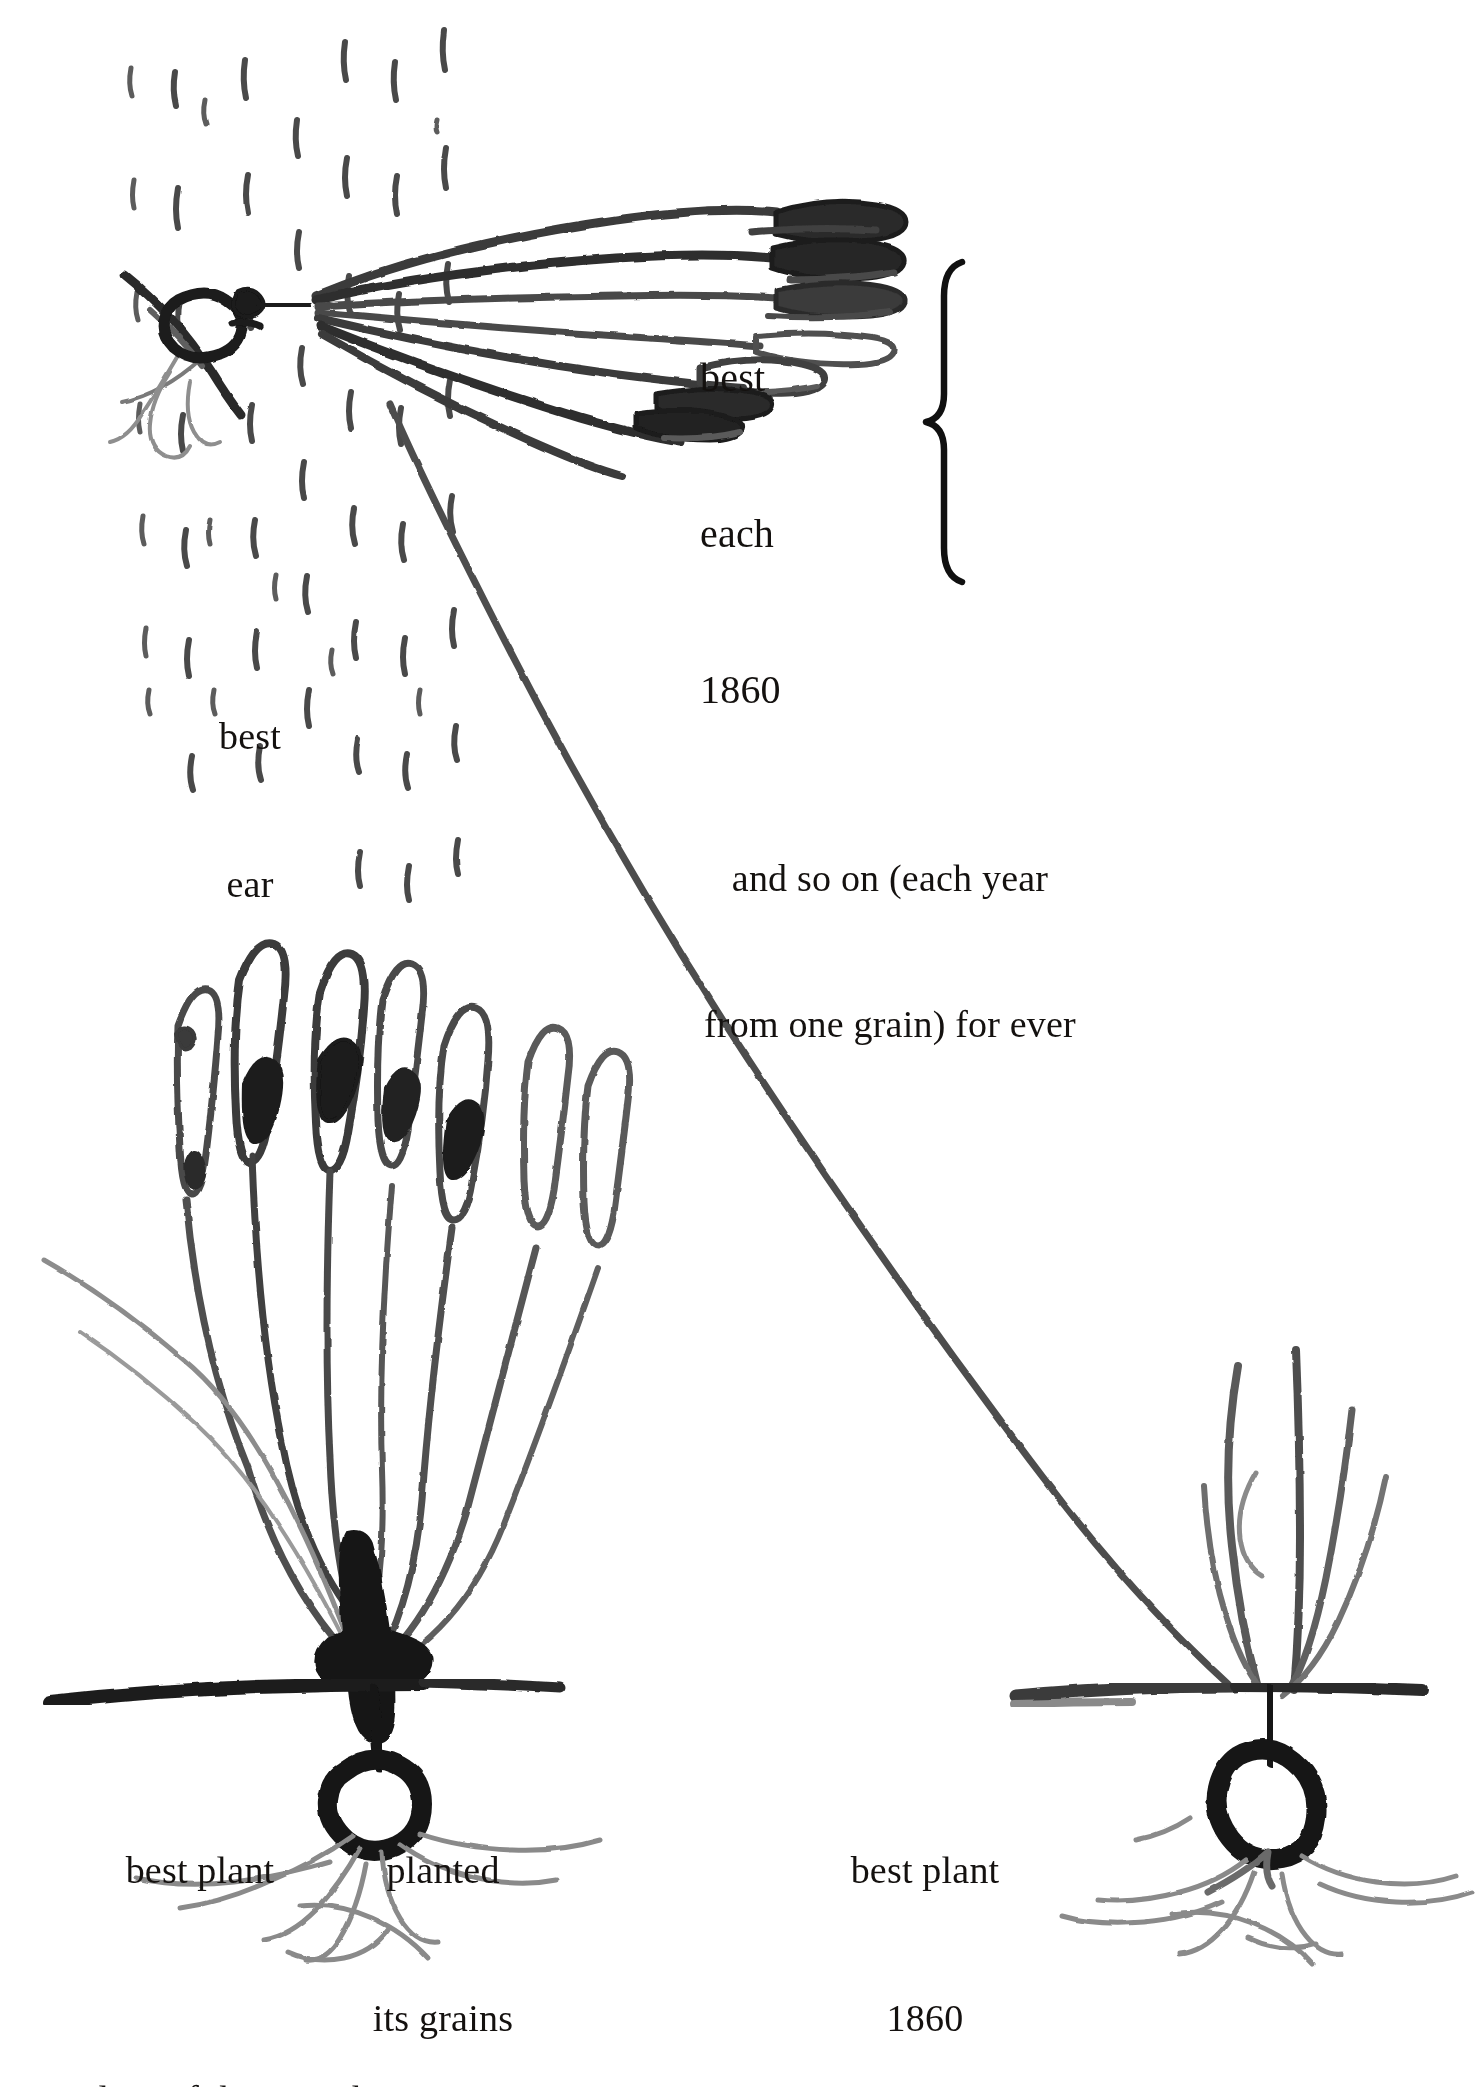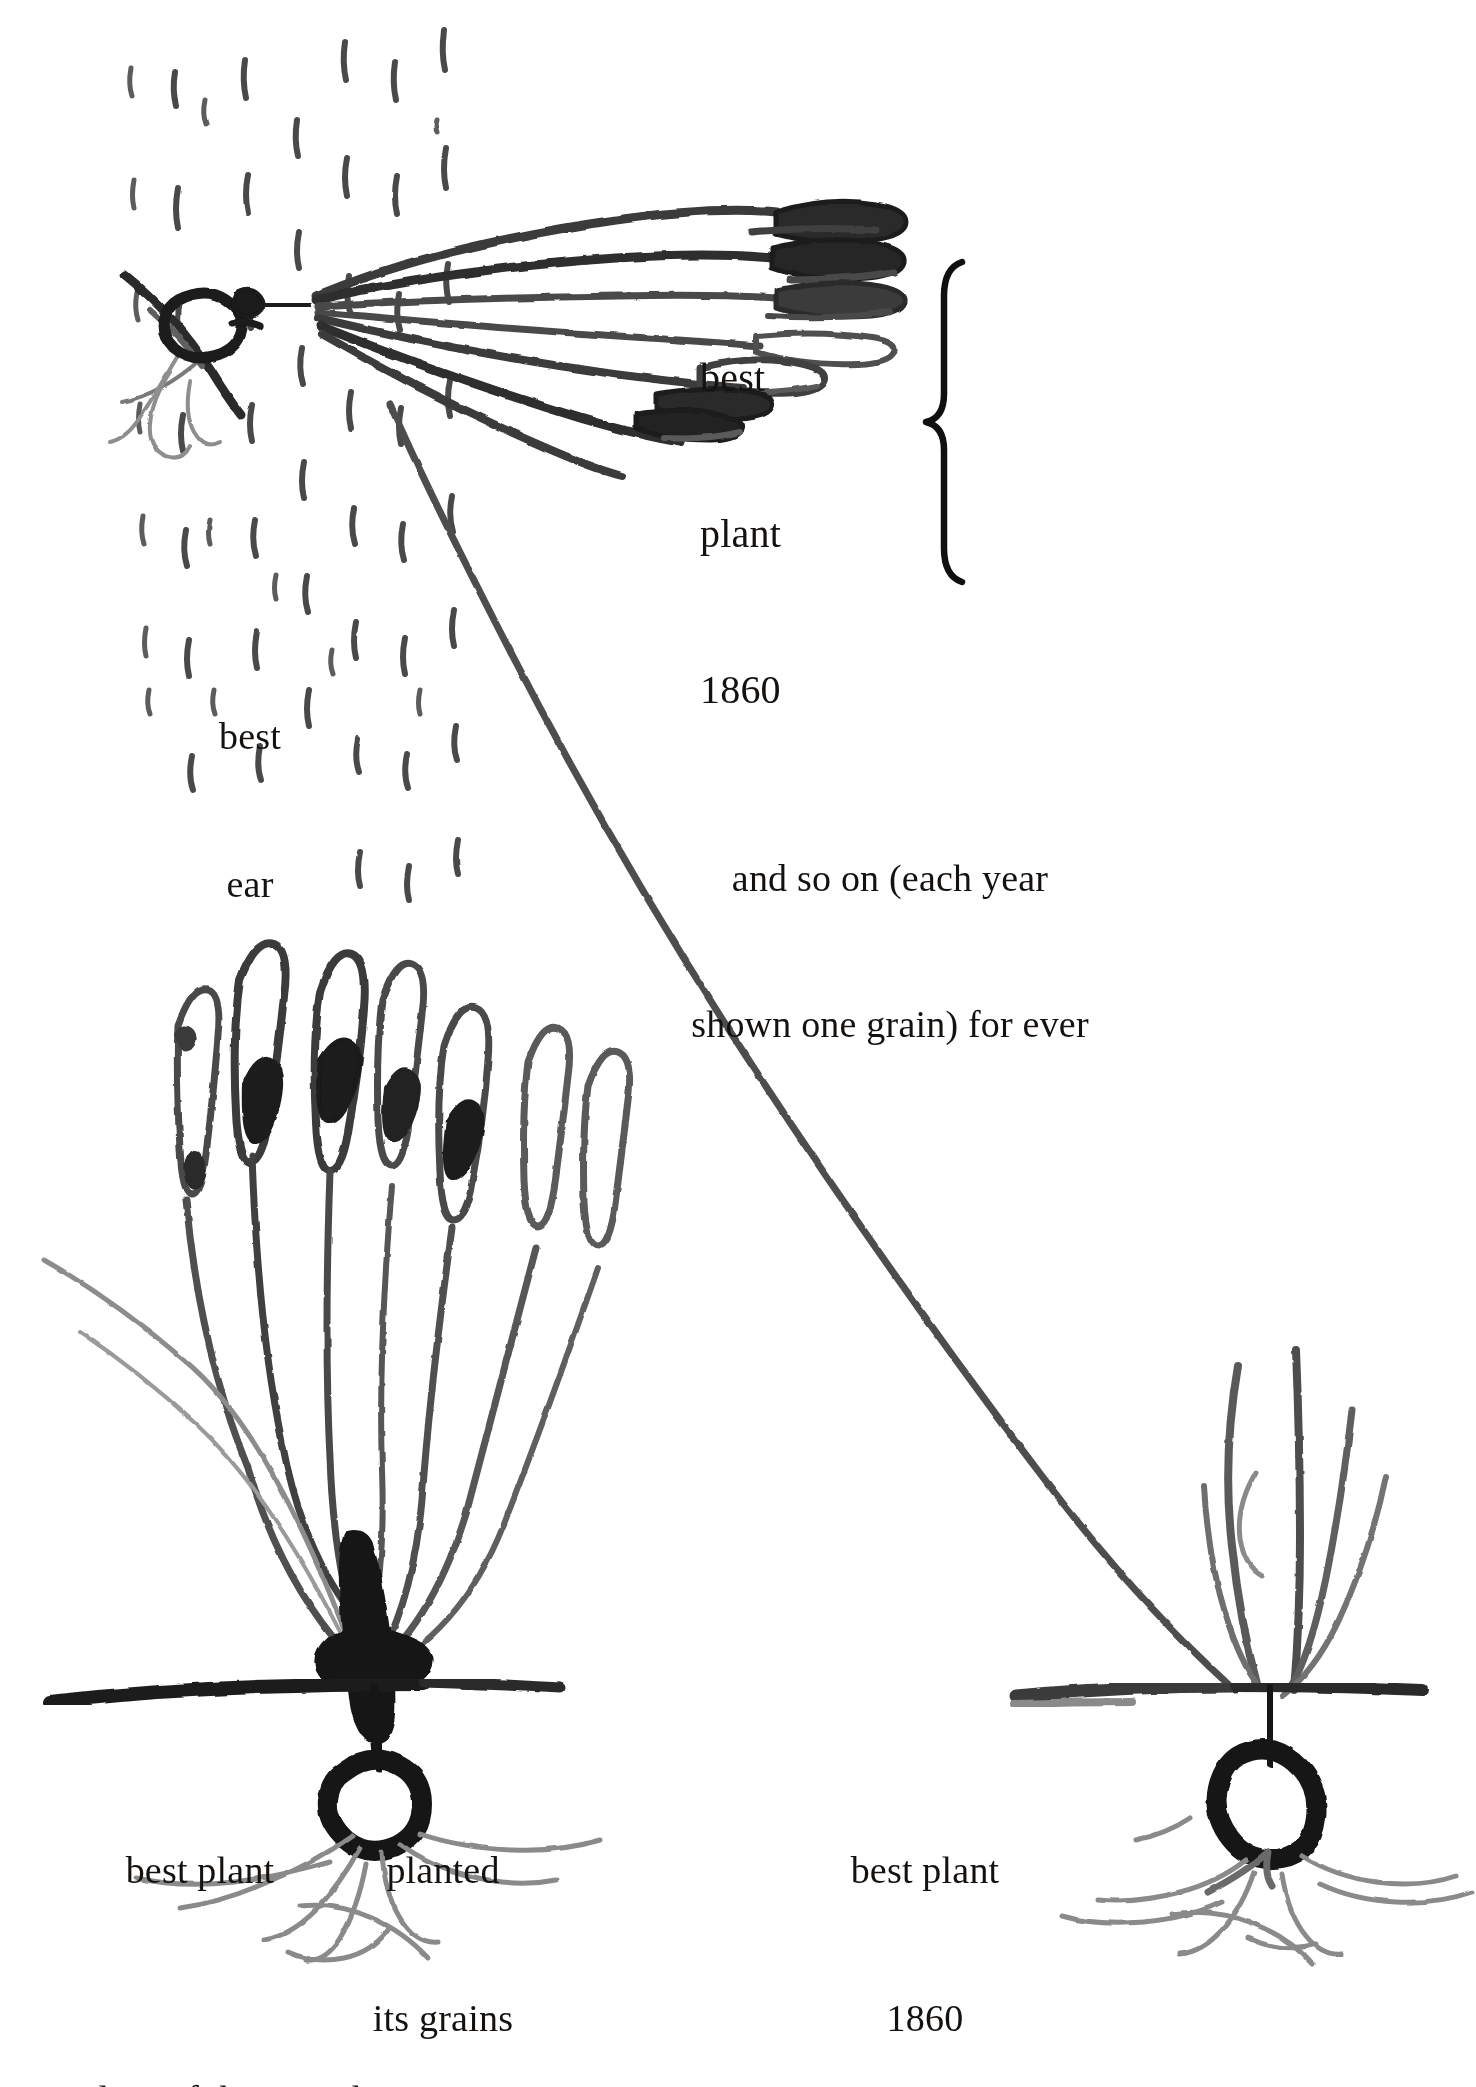--- a/index.html
+++ b/index.html
@@ -304,27 +304,27 @@
         <path d="M1248 1938 q34 16 68 6"></path>
       </g>
 
       <path d="M1208 1892 q38 -20 60 -40 q-4 22 4 34" stroke="#6a6a6a" stroke-width="7" fill="none" filter="url(#rough2)"></path>
     </g>
 
   </svg>
 
   <div class="label lbl-best-plant-1860-top">
     <span class="ln">best</span>
-    <span class="ln">plant</span>
+    <span class="ln">each</span>
     <span class="ln">1860</span>
   </div>
 
   <div class="label lbl-andsoon">
     <span class="ln">and so on (each year</span>
-    <span class="ln">shown one grain) for ever</span>
+    <span class="ln">from one grain) for ever</span>
   </div>
 
   <div class="label lbl-best-ear">
     <span class="ln">best</span>
     <span class="ln">ear</span>
   </div>
 
   <div class="label lbl-best-plant-1859">
     <span class="ln">best plant</span>
   </div>

